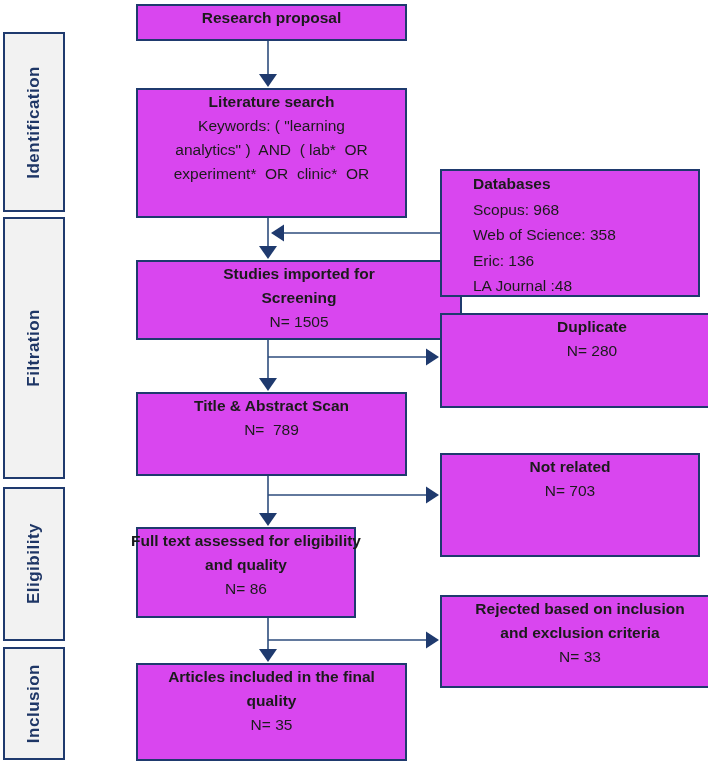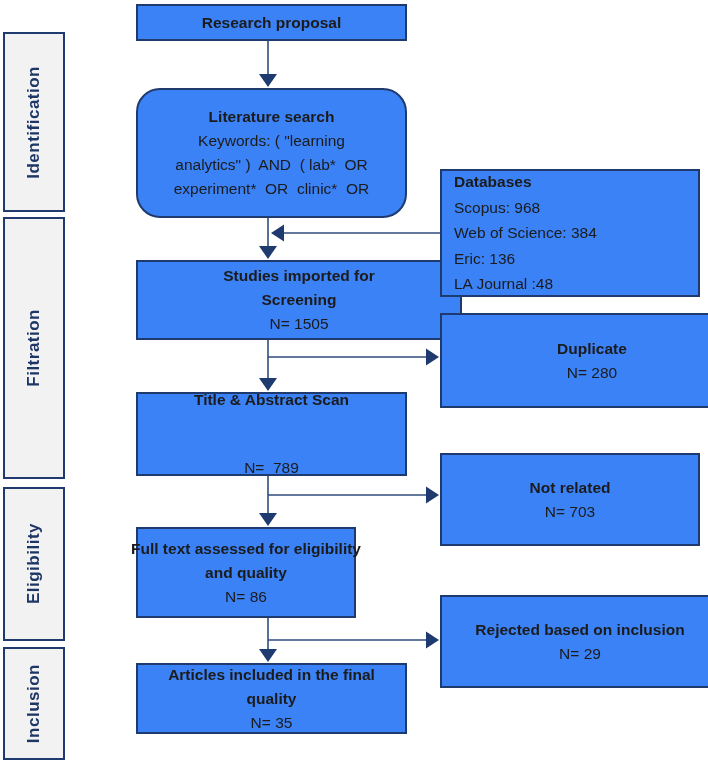--- a/index.html
+++ b/index.html
@@ -22,28 +22,28 @@
     background:var(--sidebar-bg);border:2px solid var(--box-border);
     display:flex;align-items:center;justify-content:center;
   }
   .stage .vlabel{
     writing-mode:vertical-rl;transform:rotate(180deg);
     font-weight:700;font-size:17px;letter-spacing:.5px;
     color:var(--sidebar-text);white-space:pre;
   }
   
   .fbox{
-    position:absolute;box-sizing:border-box;background:#3b82f6;
+    position:absolute;box-sizing:border-box;background:#d946ef;
     border:2.5px solid var(--box-border);
-    display:flex;flex-direction:column;justify-content:center;align-items:center;
+    display:flex;flex-direction:column;justify-content:flex-start;align-items:center;
     text-align:center;color:var(--box-text);font-size:15.5px;line-height:24px;
   }
   .fbox .t{font-weight:700;white-space:pre;}
   .fbox .b{font-weight:400;white-space:pre;}
-  .fbox.left-align{align-items:flex-start;text-align:left;padding-left:12px;line-height:25.5px;}
+  .fbox.left-align{align-items:flex-start;text-align:left;padding-left:31px;line-height:25.5px;}
   
   .connectors{position:absolute;left:0;top:0;pointer-events:none;}
   .connectors line{stroke:var(--arrow-line);stroke-width:1.6;}
   .connectors path{fill:var(--arrowhead);stroke:none;}
 </style>
 </head>
 <body>
 
 <div class="canvas">
 
@@ -57,71 +57,72 @@
     <span class="vlabel">Eligibility</span>
   </div>
   <div class="stage" style="top:647px;height:113px;">
     <span class="vlabel">Inclusion</span>
   </div>
 
   <div class="fbox" style="left:136px;top:4px;width:271px;height:37px;">
     <div class="t">Research proposal</div>
   </div>
 
-  <div class="fbox" style="left:136px;top:88px;width:271px;height:130px;border-radius:24px;">
+  <div class="fbox" style="left:136px;top:88px;width:271px;height:130px;">
     <div class="t">Literature search</div>
     <div class="b">Keywords: ( "learning</div>
     <div class="b">analytics" )  AND  ( lab*  OR</div>
     <div class="b">experiment*  OR  clinic*  OR</div>
   </div>
 
   <div class="fbox" style="left:136px;top:260px;width:326px;height:80px;">
     <div class="t">Studies imported for</div>
     <div class="t">Screening</div>
     <div class="b">N= 1505</div>
   </div>
 
-  <div class="fbox" style="left:136px;top:392px;width:271px;height:84px;gap:44px;">
+  <div class="fbox" style="left:136px;top:392px;width:271px;height:84px;">
     <div class="t">Title &amp; Abstract Scan</div>
     <div class="b">N=  789</div>
   </div>
 
   <div class="fbox" style="left:136px;top:527px;width:220px;height:91px;">
     <div class="t">Full text assessed for eligibility</div>
     <div class="t">and quality</div>
     <div class="b">N= 86</div>
   </div>
 
-  <div class="fbox" style="left:136px;top:663px;width:271px;height:71px;">
+  <div class="fbox" style="left:136px;top:663px;width:271px;height:98px;">
     <div class="t">Articles included in the final</div>
     <div class="t">quality</div>
     <div class="b">N= 35</div>
   </div>
 
   <div class="fbox left-align" style="left:440px;top:169px;width:260px;height:128px;">
     <div class="t">Databases</div>
     <div class="b">Scopus: 968</div>
-    <div class="b">Web of Science: 384</div>
+    <div class="b">Web of Science: 358</div>
     <div class="b">Eric: 136</div>
     <div class="b">LA Journal :48</div>
   </div>
 
   <div class="fbox" style="left:440px;top:313px;width:304px;height:95px;">
     <div class="t">Duplicate</div>
     <div class="b">N= 280</div>
   </div>
 
-  <div class="fbox" style="left:440px;top:453px;width:260px;height:93px;">
+  <div class="fbox" style="left:440px;top:453px;width:260px;height:104px;">
     <div class="t">Not related</div>
     <div class="b">N= 703</div>
   </div>
 
   <div class="fbox" style="left:440px;top:595px;width:280px;height:93px;">
     <div class="t">Rejected based on inclusion</div>
-    <div class="b">N= 29</div>
+    <div class="t">and exclusion criteria</div>
+    <div class="b">N= 33</div>
   </div>
 
   <svg class="connectors" width="708" height="766" viewBox="0 0 708 766">
 
     <g>
       <line x1="268" y1="41" x2="268" y2="76"></line>
       <path d="M268,87 L259,74 L277,74 Z"></path>
     </g>
 
     <g>

